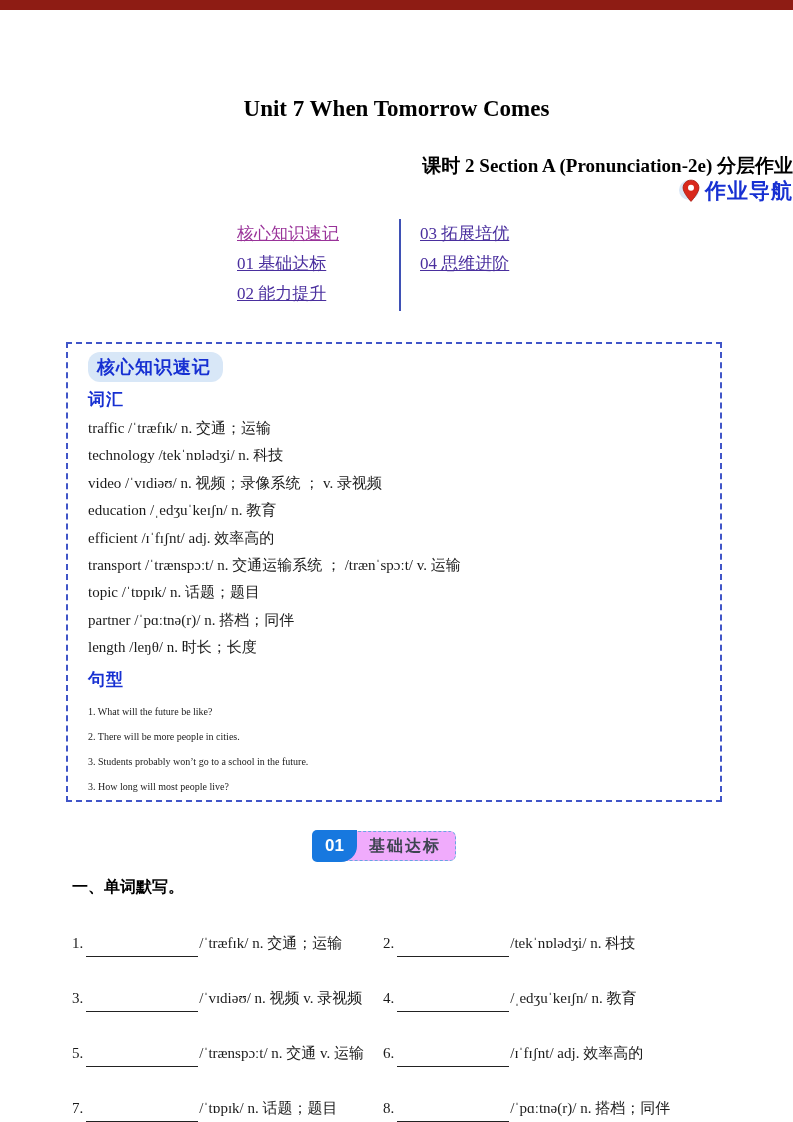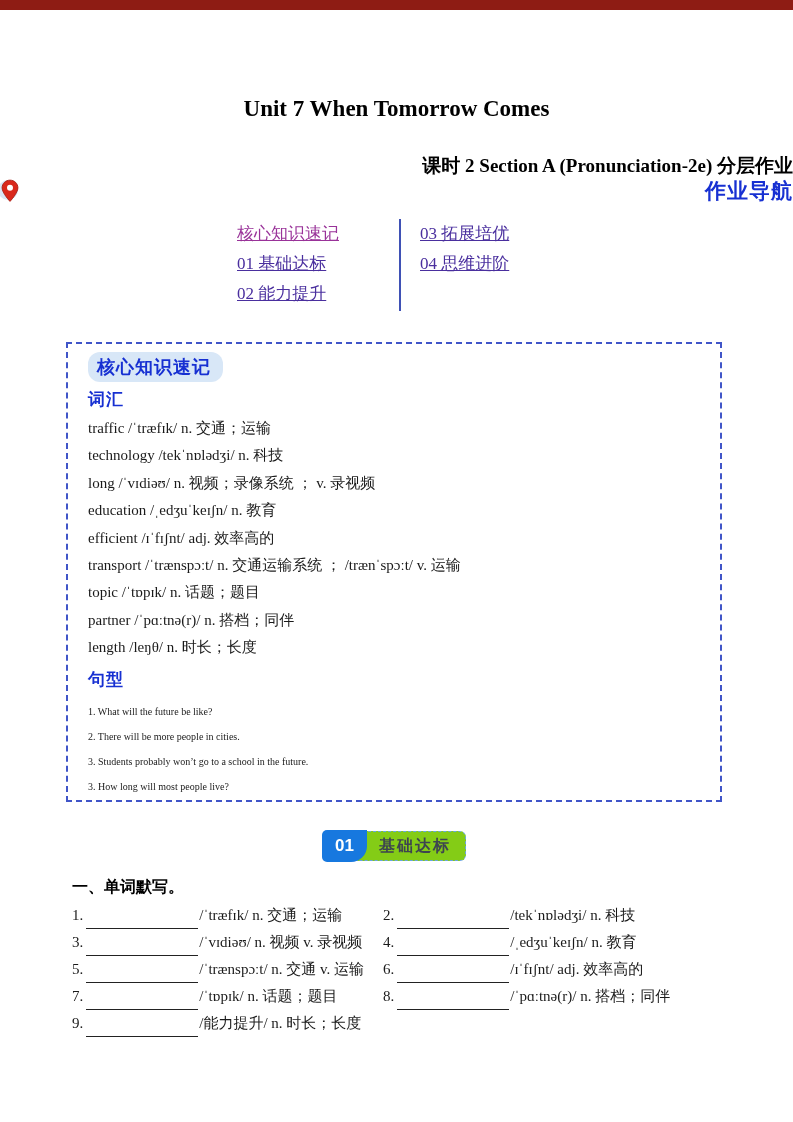--- a/index.html
+++ b/index.html
@@ -16,21 +16,21 @@
     position:absolute; top:96px; left:0; width:793px; text-align:center;
     font-size:23px; font-weight:bold; color:#000;
   }
   .subtitle {
     position:absolute; top:137px; left:0; width:793px; text-align:right;
     font-size:19px; font-weight:bold; color:#000;margin-top:16px;
   }
 
   .nav-heading {
     position:absolute; top:178px; left:0; width:793px; height:26px;
-    display:flex; align-items:center; justify-content:space-between;
+    display:flex; align-items:center; justify-content:flex-end;
   }
   .pin-wrap { position:relative; width:22px; height:24px; margin-right:2px; }
   .pin-halo { position:absolute; left:-2px; top:1px; width:20px; height:20px; border-radius:50%; background:#d9e6f6; }
   .pin-wrap svg { position:relative; display:block; }
   .nav-heading-text {
     font-family:"Liberation Sans","DejaVu Sans",sans-serif;
     font-size:21px; font-weight:bold; color:#1730d2; letter-spacing:1px;
   }
 
   .nav-links { position:absolute; top:221px; left:0; width:793px; height:95px; }
@@ -57,22 +57,22 @@
   .sub-heading {
     font-family:"Liberation Sans","DejaVu Sans",sans-serif;
     font-size:17px; font-weight:bold; color:#1730d2; letter-spacing:1px;
     margin:6px 0 4px 0;
   }
   .vocab-line   { font-size:15px; line-height:27.4px; white-space:nowrap; }
   .pattern-list { margin-top:8px; }
   .pattern-line { font-size:10px; line-height:25.2px; white-space:nowrap; }
 
   .badge {
-    position:absolute; top:831px; left:322px; height:30px;
-    display:flex; align-items:center; background:#84cc16;
+    position:absolute; top:831px; left:312px; height:30px;
+    display:flex; align-items:center; background:#f0abfc;
     border:1px dashed #69a5e2; border-radius:6px;
   }
   .badge-num {
     margin:-1px 0 -1px -1px; width:45px; height:32px; background:#1778df; color:#ffffff;
     display:flex; align-items:center; justify-content:center;
     border-radius:5px 0 16px 5px;
     font-family:"Liberation Sans","DejaVu Sans",sans-serif;
     font-size:17px; font-weight:bold;
   }
   .badge-label {
@@ -83,21 +83,21 @@
 
   .exercise-title {
     position:absolute; top:877px; left:72px;
     font-family:Liberation Sans, sans-serif;
     font-size:16px; font-weight:bold; color:#000;
   }
   .items-grid {
     position:absolute; top:902px; left:72px; width:690px;
     display:grid; grid-template-columns:311px 1fr;
   }
-  .item { height:27px; line-height:27px; font-size:15px; white-space:nowrap; }
+  .item { height:27px; line-height:27px; font-size:15px; white-space:nowrap;margin-top:28px; }
   .item .no { display:inline-block; margin-right:3px; }
   .blank {
     display:inline-block; width:112px; height:16px;
     border-bottom:1px solid #222; vertical-align:bottom; margin-right:1px;
   }
   .hint { font-size:15px; }
 </style>
 </head>
 <body>
 
@@ -133,21 +133,21 @@
   </div>
 
   <div class="summary-box">
     <div class="box-heading-wrap">
       <span class="box-heading">核心知识速记</span>
     </div>
     <div class="sub-heading">词汇</div>
     <div class="vocab-list">
       <div class="vocab-line">traffic /ˈtræfɪk/ n. 交通；运输</div>
       <div class="vocab-line">technology /tekˈnɒlədʒi/ n. 科技</div>
-      <div class="vocab-line">long /ˈvɪdiəʊ/ n. 视频；录像系统 ； v. 录视频</div>
+      <div class="vocab-line">video /ˈvɪdiəʊ/ n. 视频；录像系统 ； v. 录视频</div>
       <div class="vocab-line">education /ˌedʒuˈkeɪʃn/ n. 教育</div>
       <div class="vocab-line">efficient /ɪˈfɪʃnt/ adj. 效率高的</div>
       <div class="vocab-line">transport /ˈtrænspɔːt/ n. 交通运输系统 ； /trænˈspɔːt/ v. 运输</div>
       <div class="vocab-line">topic /ˈtɒpɪk/ n. 话题；题目</div>
       <div class="vocab-line">partner /ˈpɑːtnə(r)/ n. 搭档；同伴</div>
       <div class="vocab-line">length /leŋθ/ n. 时长；长度</div>
     </div>
     <div class="sub-heading">句型</div>
     <div class="pattern-list">
       <div class="pattern-line">1. What will the future be like?</div>

